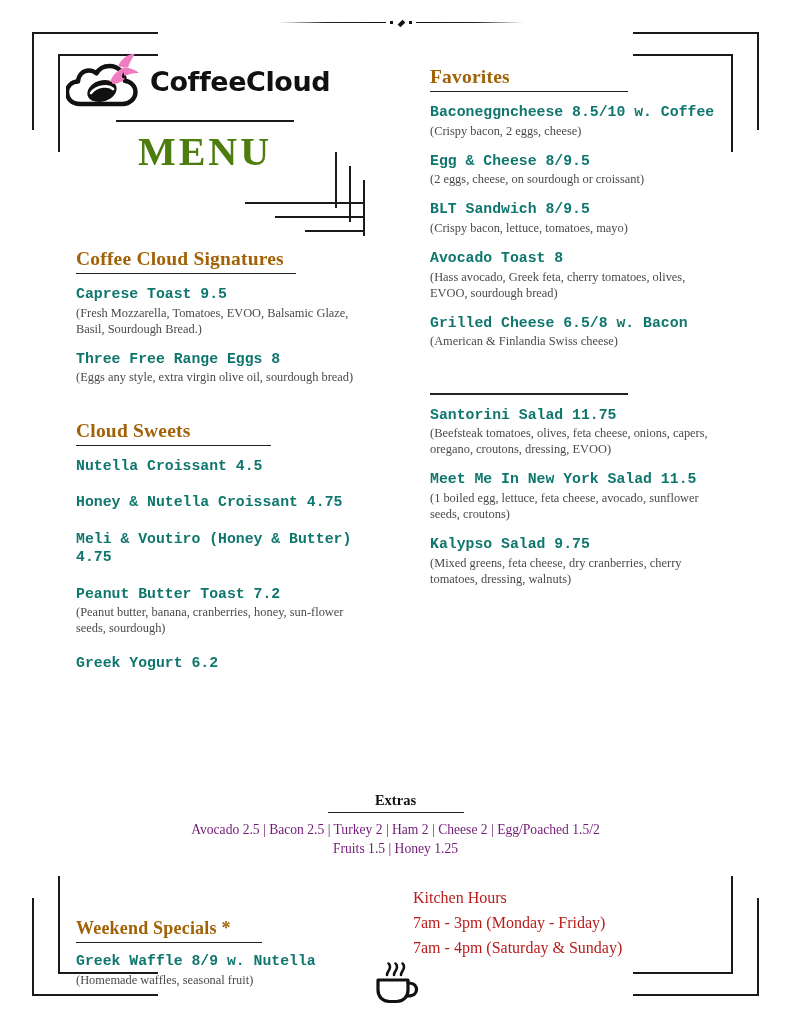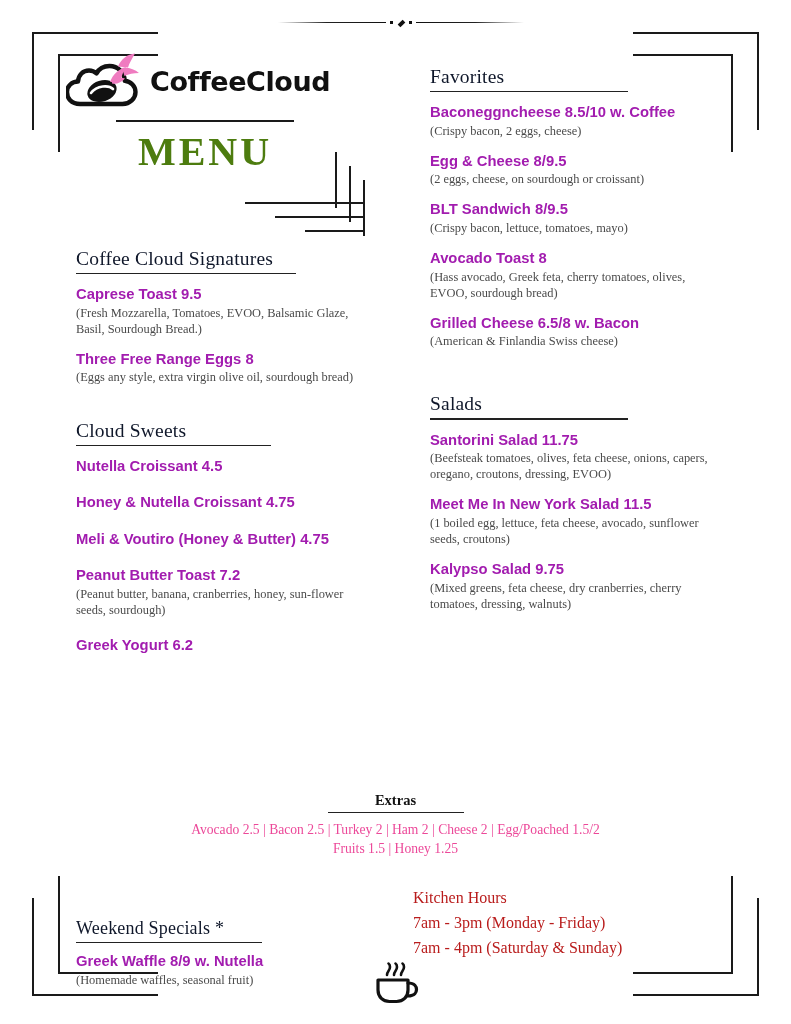--- a/index.html
+++ b/index.html
@@ -140,42 +140,42 @@
   .col {
     position: absolute;
     box-sizing: border-box;
   }
   .col-left  { left: 76px;  top: 248px; width: 300px; }
   .col-right { left: 430px; top: 66px;  width: 290px; }
 
   .section { margin-bottom: 26px; }
   .section-title {
     font-family: "Liberation Serif", serif;
-    font-weight: 400;
+    font-weight: 700;
     font-size: 19.5px;
-    color: #0f172a;
+    color: #a16207;
     margin: 0 0 3px 0;
     letter-spacing: 0.2px;
   }
   .section-rule {
     height: 1.2px;
     background: #222;
     margin-bottom: 11px;
   }
   .rule-w220 { width: 220px; }
   .rule-w195 { width: 195px; }
   .rule-w198 { width: 198px; }
 
   .item { margin-bottom: 13px; }
   .item:last-child { margin-bottom: 0; }
   .item-name {
-    font-family: Liberation Sans, sans-serif;
+    font-family: Liberation Mono, monospace;
     font-weight: 700;
     font-size: 14.8px;
-    color: #a21caf;
+    color: #0f766e;
     line-height: 1.25;
   }
   .item-desc {
     font-family: "Liberation Serif", serif;
     font-size: 12.4px;
     color: #4a4a4a;
     line-height: 1.3;
     margin-top: 1px;
   }
   .item.nodesc { margin-bottom: 18px; }
@@ -193,21 +193,21 @@
     font-size: 14.5px;
     color: #111;
   }
   .extras-rule {
     width: 136px; height: 1.2px; background: #222;
     margin: 3px auto 8px auto;
   }
   .extras-line {
     font-family: "Liberation Serif", serif;
     font-size: 13.6px;
-    color: #ec4899;
+    color: #701a75;
     line-height: 1.35;
   }
 
   
   .weekend {
     position: absolute;
     left: 76px; top: 892px;
     width: 300px;
     margin-top: 26px;
   }
@@ -365,21 +365,20 @@
         <div class="item-name">Avocado Toast  8</div>
         <div class="item-desc">(Hass avocado, Greek feta, cherry tomatoes, olives, EVOO, sourdough bread)</div>
       </div>
       <div class="item">
         <div class="item-name">Grilled Cheese  6.5/8 w. Bacon</div>
         <div class="item-desc">(American &amp; Finlandia Swiss cheese)</div>
       </div>
     </div>
 
     <div class="section" style="margin-top:44px;">
-      <div class="section-title">Salads</div>
       <div class="section-rule rule-w198"></div>
 
       <div class="item">
         <div class="item-name">Santorini Salad  11.75</div>
         <div class="item-desc">(Beefsteak tomatoes, olives, feta cheese, onions, capers, oregano, croutons, dressing, EVOO)</div>
       </div>
       <div class="item">
         <div class="item-name">Meet Me In New York Salad  11.5</div>
         <div class="item-desc">(1 boiled egg, lettuce, feta cheese, avocado, sunflower seeds, croutons)</div>
       </div>

